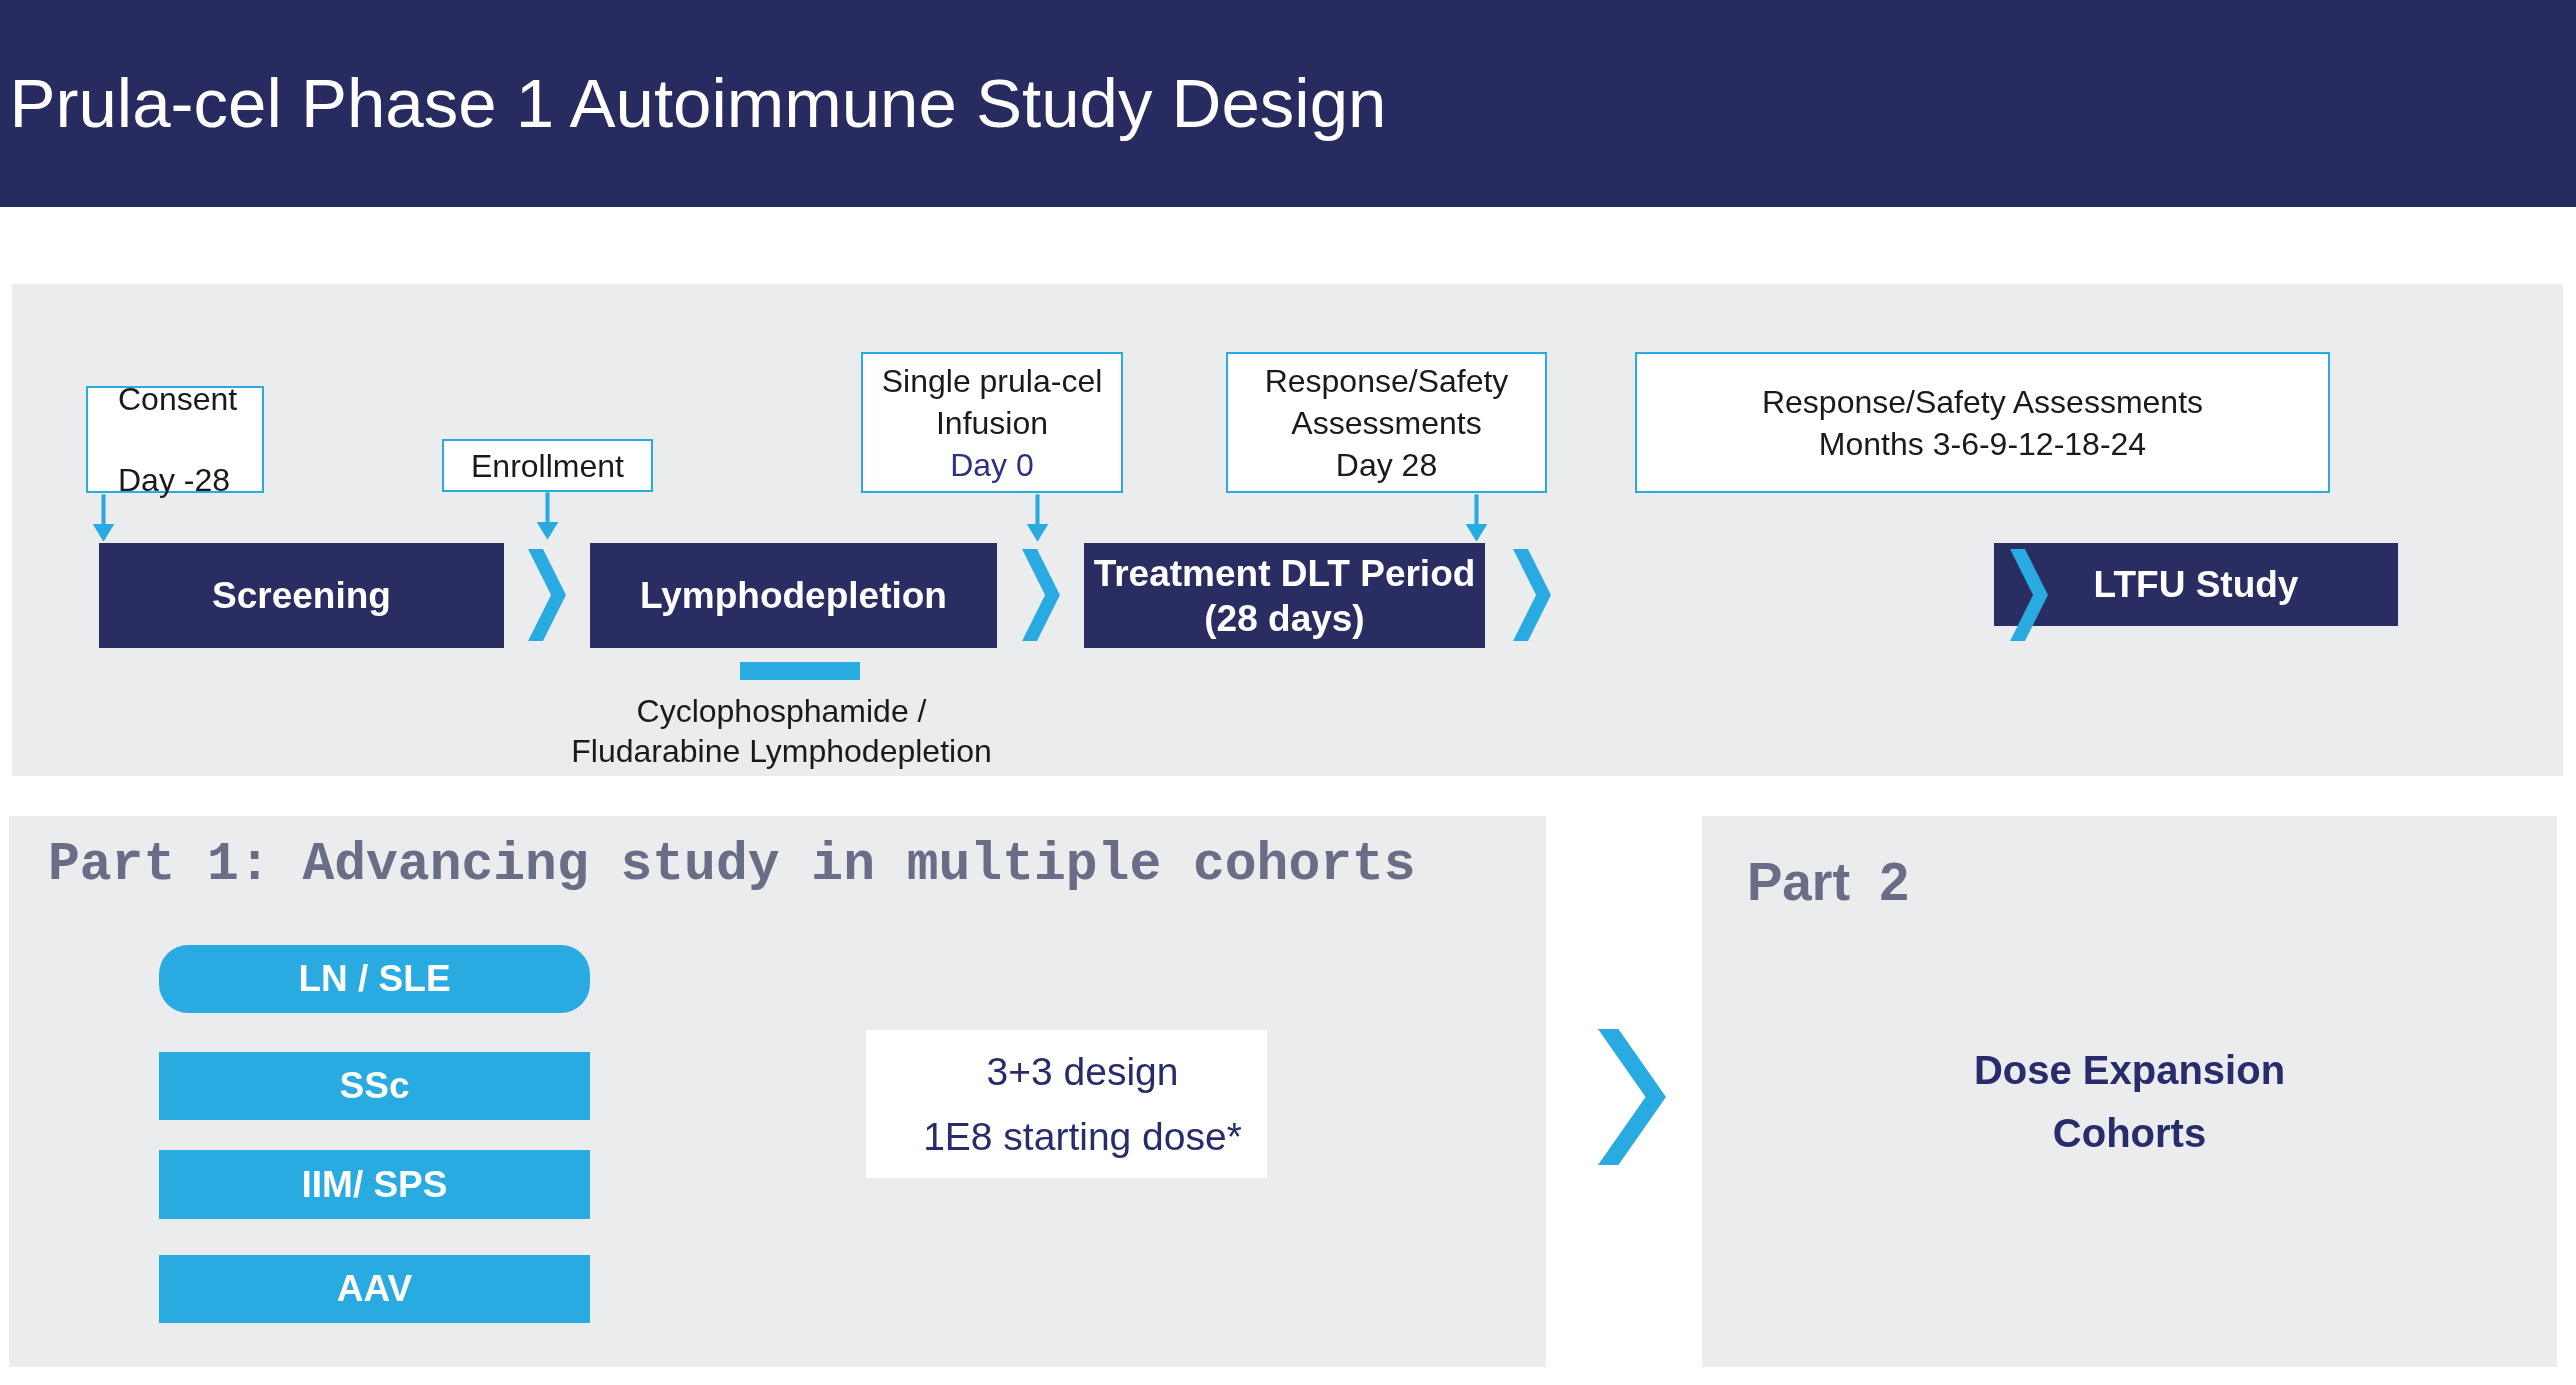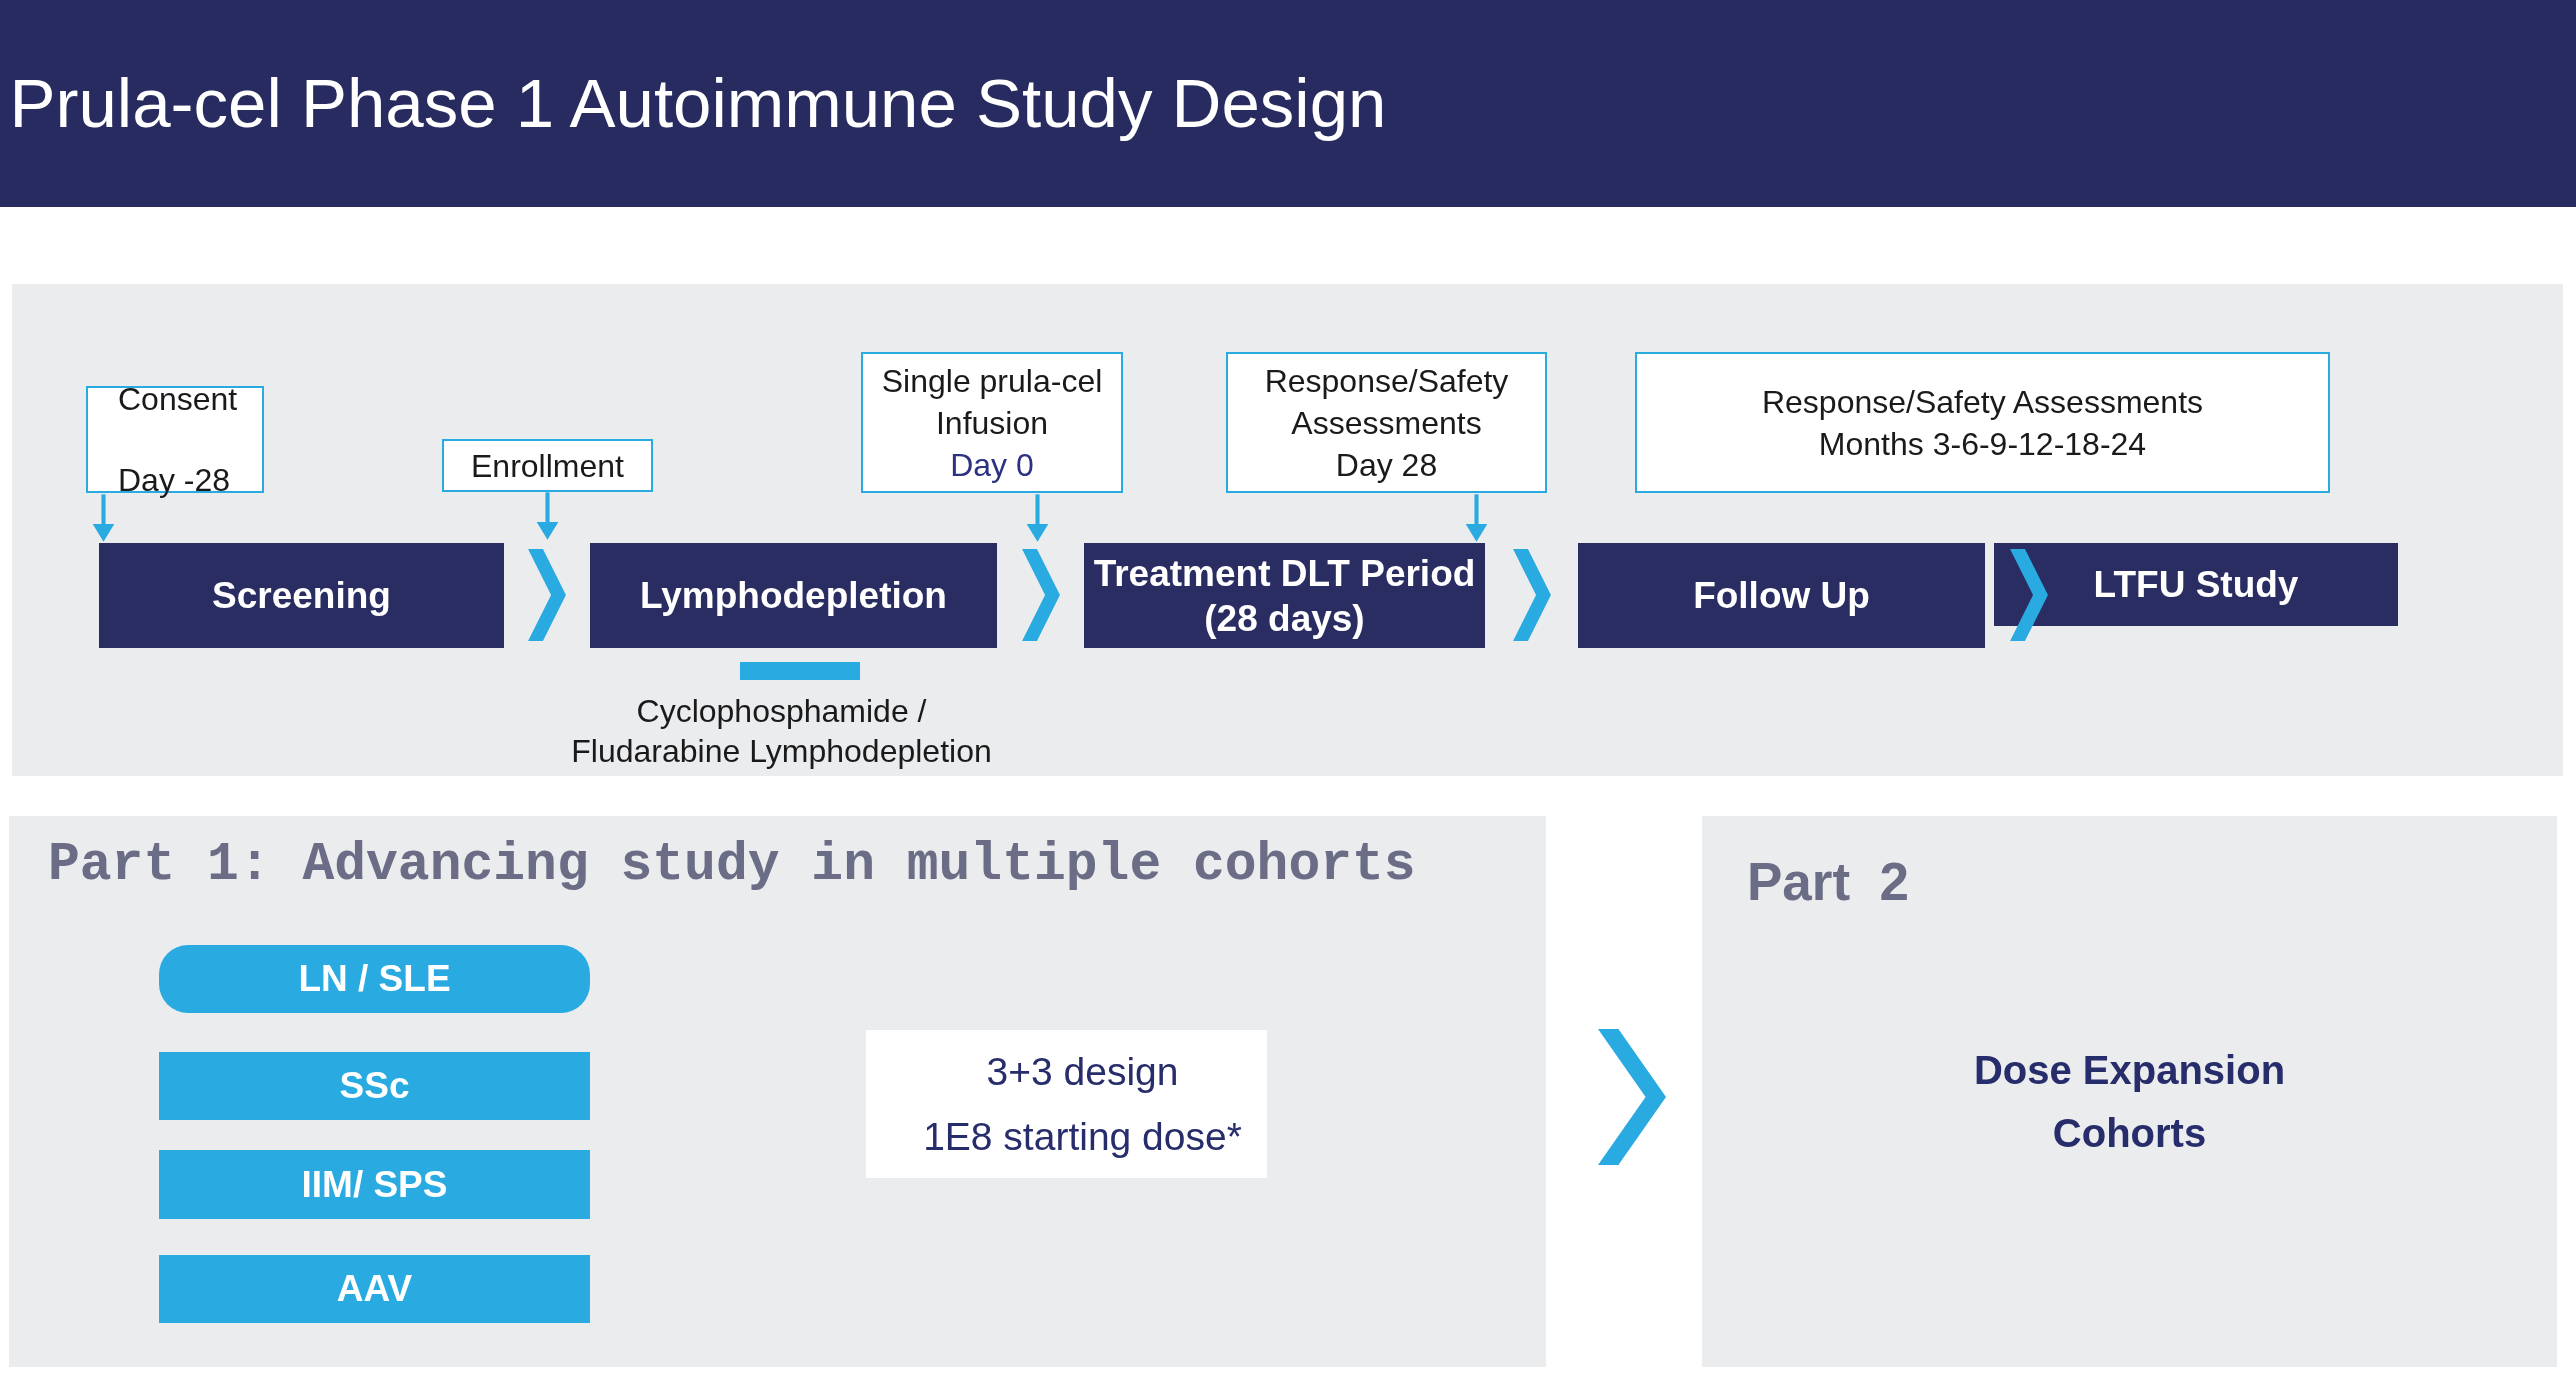--- a/index.html
+++ b/index.html
@@ -100,23 +100,20 @@
   <div class="abs stage" style="left:99px;top:543px;width:405px;height:105px;">
     <div>Screening</div>
   </div>
   <div class="abs stage" style="left:590px;top:543px;width:407px;height:105px;">
     <div>Lymphodepletion</div>
   </div>
   <div class="abs stage" style="left:1084px;top:543px;width:401px;height:105px;">
     <div>Treatment DLT Period</div>
     <div>(28 days)</div>
   </div>
-  <div class="abs stage" style="left:1578px;top:543px;width:407px;height:105px;">
-    <div>Follow Up</div>
-  </div>
   <div class="abs stage" style="left:1994px;top:543px;width:404px;height:83px;">
     <div>LTFU Study</div>
   </div>
 
   <div class="abs" style="left:528px;top:549px;">
     <svg width="38" height="92" viewBox="0 0 56 136">
         <polygon points="0,0 22,0 56,68 22,136 0,136 34,68" fill="#29ABE2"></polygon>
       </svg>
   </div>
   <div class="abs" style="left:1022px;top:549px;">

